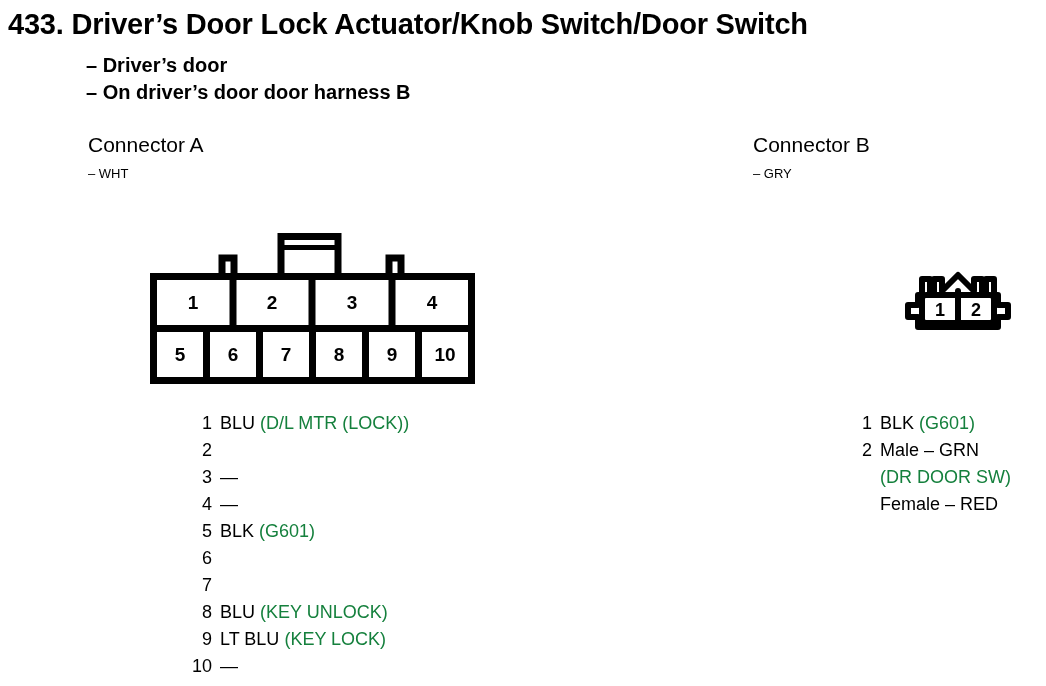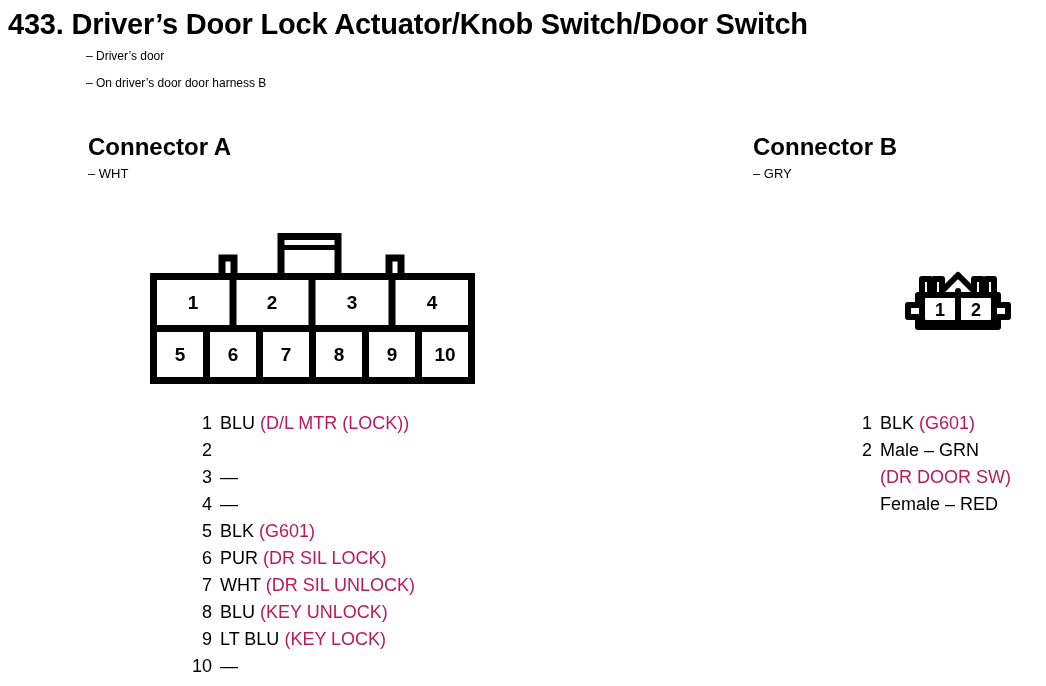--- a/index.html
+++ b/index.html
@@ -22,31 +22,32 @@
     left: 8px;
     top: 8px;
     font-size: 29px;
     font-weight: bold;
     letter-spacing: -0.2px;
     white-space: nowrap;
   }
   .subtitle-list {
     position: absolute;
     left: 86px;
-    top: 43px;
-    font-size: 12px;
+    top: 52px;
+    font-size: 20px;
     line-height: 27px;
+    font-weight: bold;
   }
   .subtitle-line { white-space: nowrap; }
 
   
   .conn-heading {
     position: absolute;
-    font-size: 24px;
-    font-weight: bold;
+    font-size: 21px;
+    font-weight: normal;
     white-space: nowrap;
   }
   .conn-color {
     position: absolute;
     font-size: 13px;
     white-space: nowrap;
   }
   #connA-heading { left: 88px;  top: 133px; }
   #connA-color   { left: 88px;  top: 166px; }
   #connB-heading { left: 753px; top: 133px; }
@@ -94,21 +95,21 @@
     width: 26px;
     text-align: right;
     flex: 0 0 26px;
   }
   .pin-body {
     margin-left: 8px;
   }
   .pin-sub {
     white-space: nowrap;
   }
-  .desc { color: #be185d; }
+  .desc { color: #15803d; }
   .dash-only { letter-spacing: 0; }
 </style>
 </head>
 <body>
 
 <div class="page-title">433. Driver’s Door Lock Actuator/Knob Switch/Door Switch</div>
 
 <div class="subtitle-list">
   <div class="subtitle-line">– Driver’s door</div>
   <div class="subtitle-line">– On driver’s door door harness B</div>
@@ -220,32 +221,24 @@
   <div class="pin-row">
     <span class="pin-no">5</span>
     <span class="pin-body">
       <span>BLK</span>
       <span class="desc">(G601)</span>
     </span>
   </div>
 
   <div class="pin-row">
     <span class="pin-no">6</span>
-    <span class="pin-body">
-      <span>PUR</span>
-      <span class="desc">(DR SIL LOCK)</span>
-    </span>
   </div>
 
   <div class="pin-row">
     <span class="pin-no">7</span>
-    <span class="pin-body">
-      <span>WHT</span>
-      <span class="desc">(DR SIL UNLOCK)</span>
-    </span>
   </div>
 
   <div class="pin-row">
     <span class="pin-no">8</span>
     <span class="pin-body">
       <span>BLU</span>
       <span class="desc">(KEY UNLOCK)</span>
     </span>
   </div>
 

